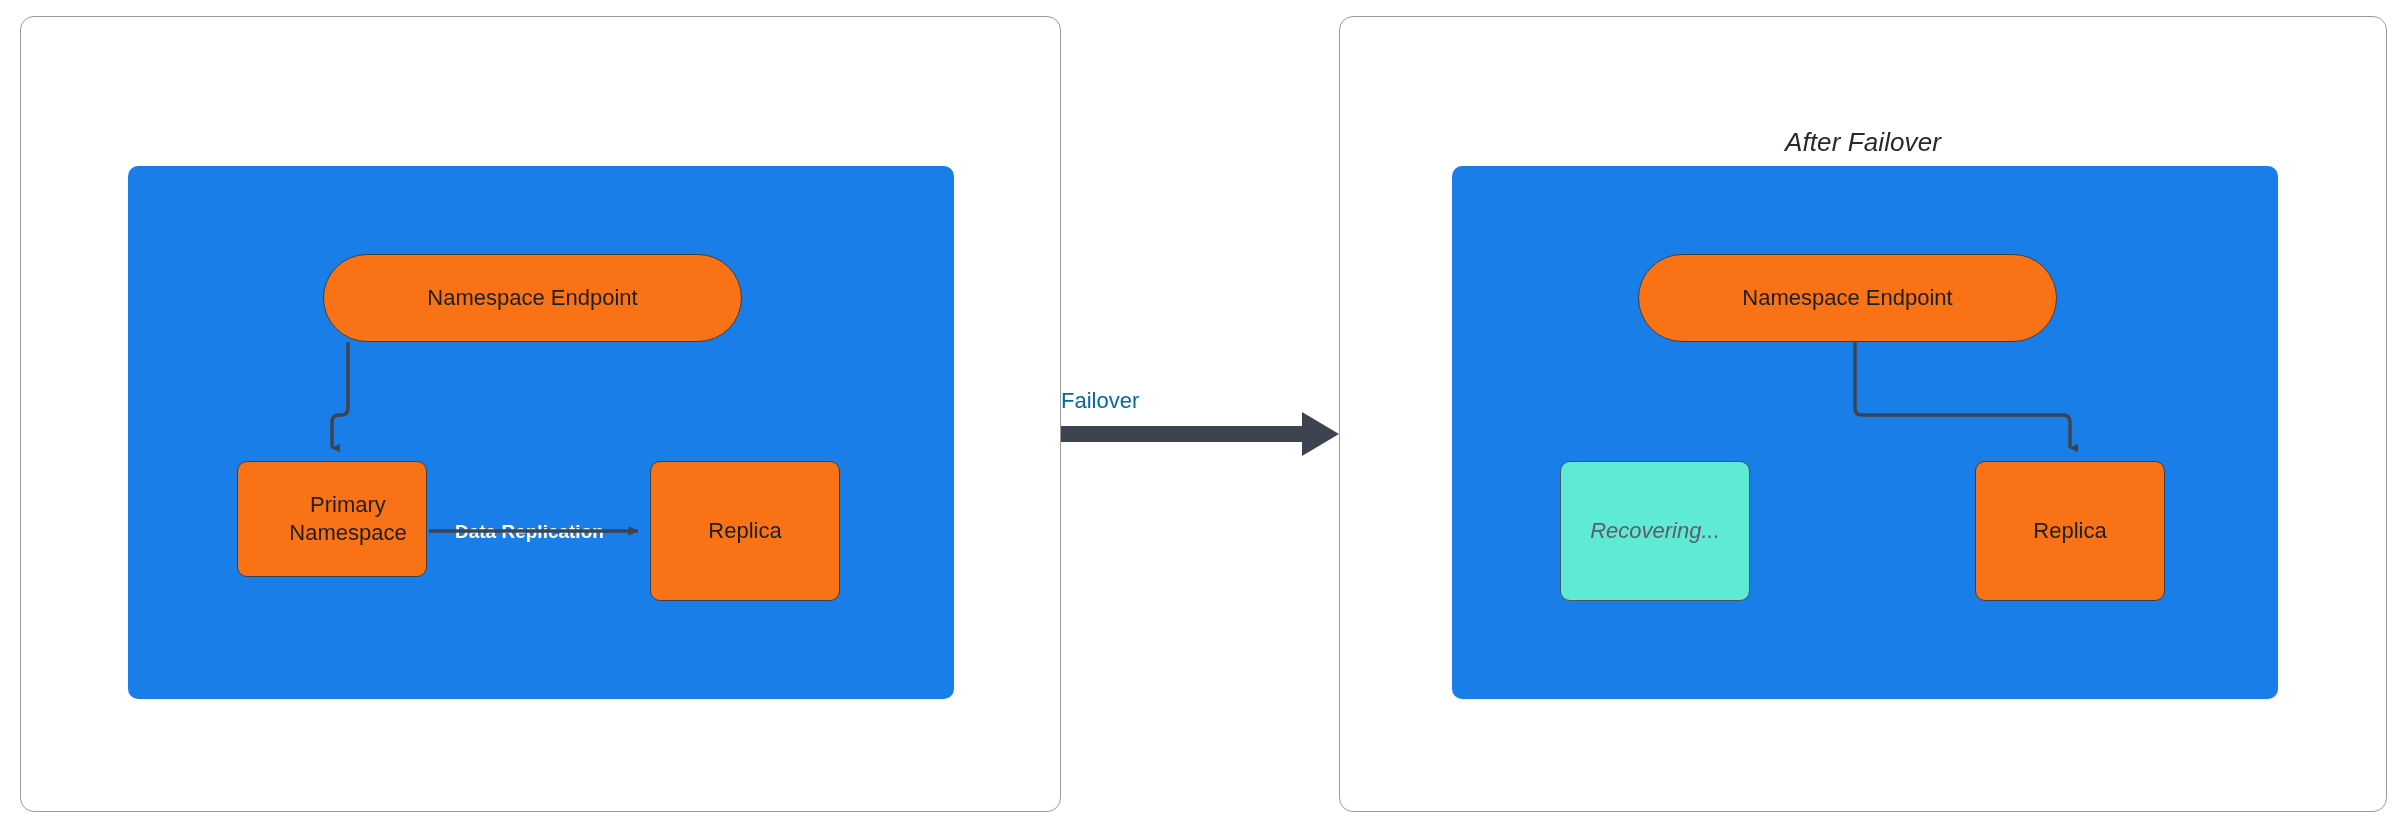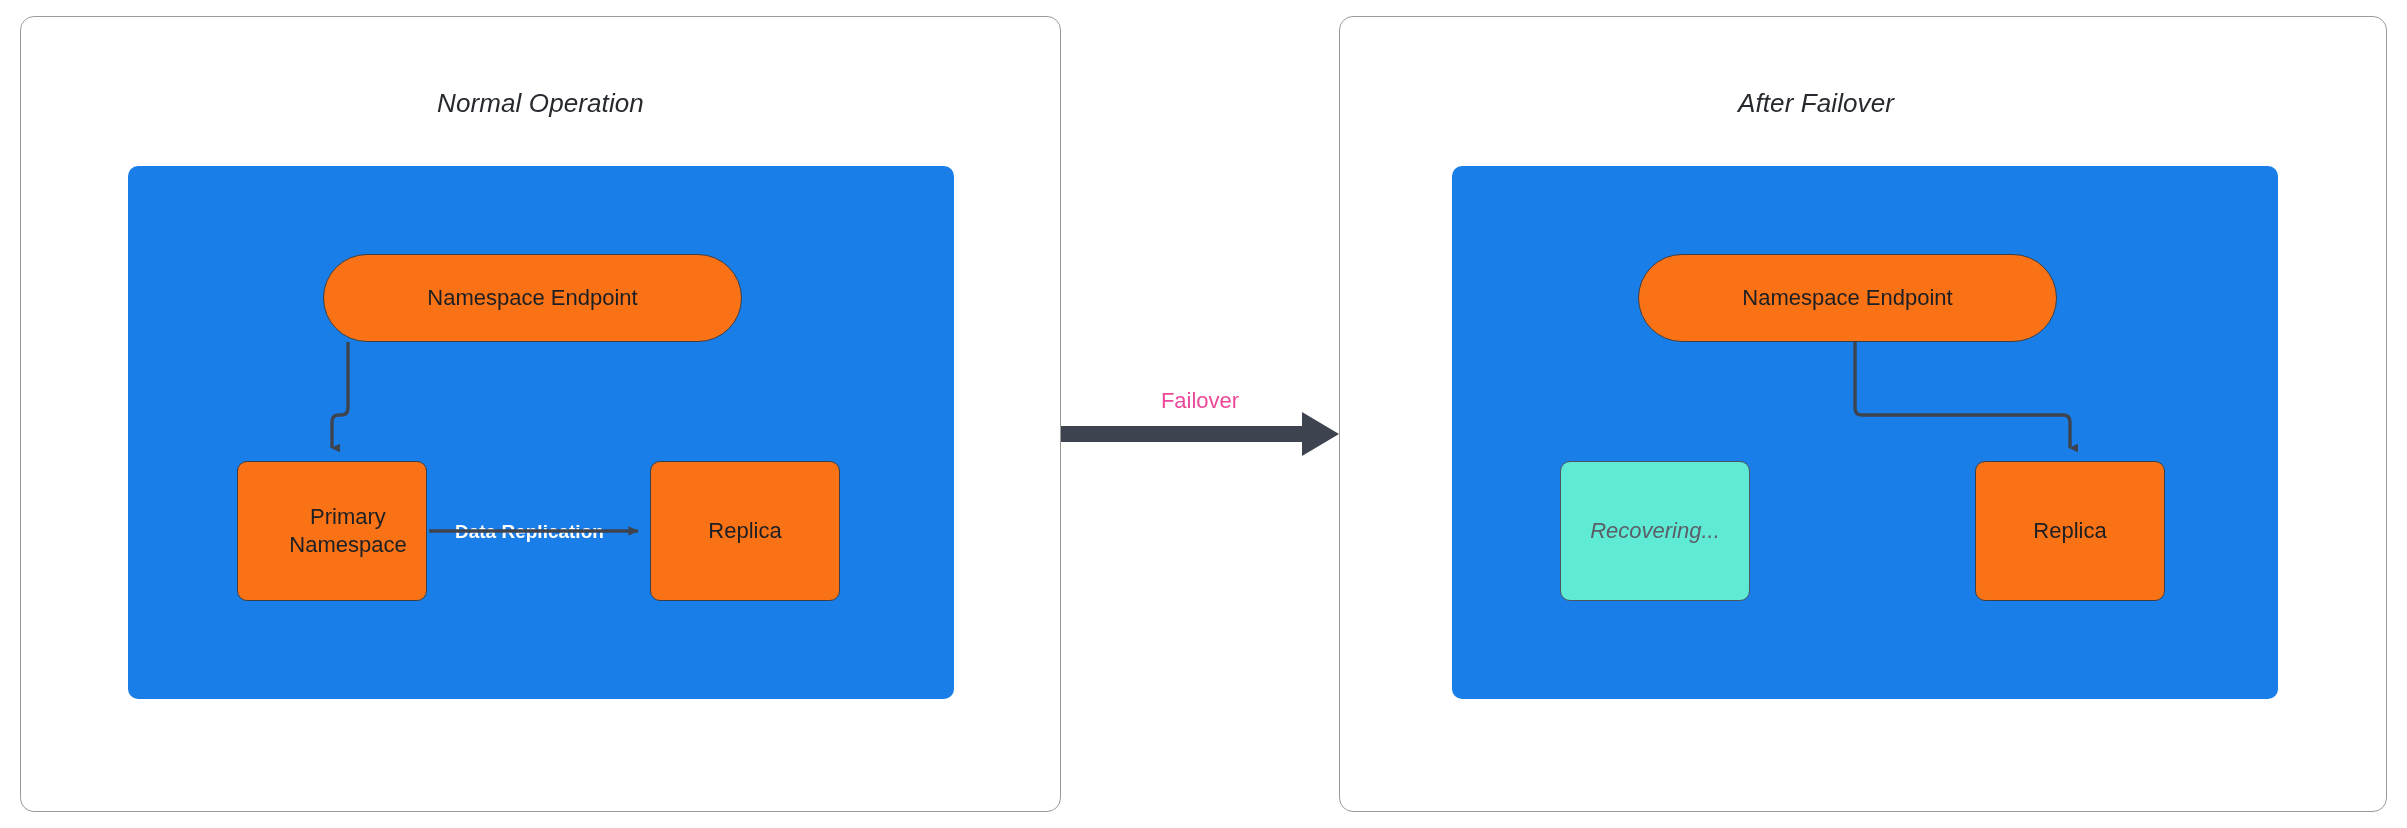--- a/index.html
+++ b/index.html
@@ -77,21 +77,21 @@
   }
   .node.muted {
     background: #5eead4;
     border-color: #4d545c;
     color: #5b6068;
     font-style: italic;
   }
 
   
   #node-endpoint-left { left: 323px; top: 254px; width: 419px; height: 88px; }
-  #node-primary       { left: 237px; top: 461px; width: 190px; height: 140px; padding-left: 32px; }
+  #node-primary       { left: 237px; top: 461px; width: 190px; height: 116px; padding-left: 32px; }
   #node-replica-left  { left: 650px; top: 461px; width: 190px; height: 140px; }
 
   
   #node-endpoint-right { left: 1638px; top: 254px; width: 419px; height: 88px; }
   #node-recovering     { left: 1560px; top: 461px; width: 190px; height: 140px; }
   #node-replica-right  { left: 1975px; top: 461px; width: 190px; height: 140px; }
 
   
   .connectors {
     position: absolute;
@@ -110,52 +110,51 @@
     white-space: nowrap;
   }
   #label-data-replication { left: 455px; top: 521px; }
 
   
   #label-failover {
     position: absolute;
     left: 1061px;
     top: 388px;
     width: 278px;
-    text-align: center;
+    text-align: left;
     font-size: 22px;
-    color: #ec4899;
+    color: #0369a1;
   }
 </style>
 </head>
 <body>
 
 <div id="stage">
 
   <div class="panel" id="panel-left"></div>
 
-  <div class="panel-title" id="title-left" style="left:20px; width:1041px;">Normal Operation</div>
 
   <div class="group" id="group-left"></div>
 
   <div class="node pill" id="node-endpoint-left">Namespace Endpoint</div>
 
   <div class="node box" id="node-primary">
     <span style="display:block;">
       <span>Primary</span><br>
       <span>Namespace</span>
     </span>
   </div>
 
   <div class="node box" id="node-replica-left">Replica</div>
 
   <div class="edge-label" id="label-data-replication">Data Replication</div>
 
   <div class="panel" id="panel-right"></div>
 
-  <div class="panel-title" id="title-right" style="left:1292px; width:1048px;">After Failover</div>
+  <div class="panel-title" id="title-right" style="left:1339px; width:1048px;margin-top:39px;">After Failover</div>
 
   <div class="group" id="group-right"></div>
 
   <div class="node pill" id="node-endpoint-right">Namespace Endpoint</div>
 
   <div class="node box muted" id="node-recovering">Recovering...</div>
 
   <div class="node box" id="node-replica-right">Replica</div>
 
   <div id="label-failover">Failover</div>

